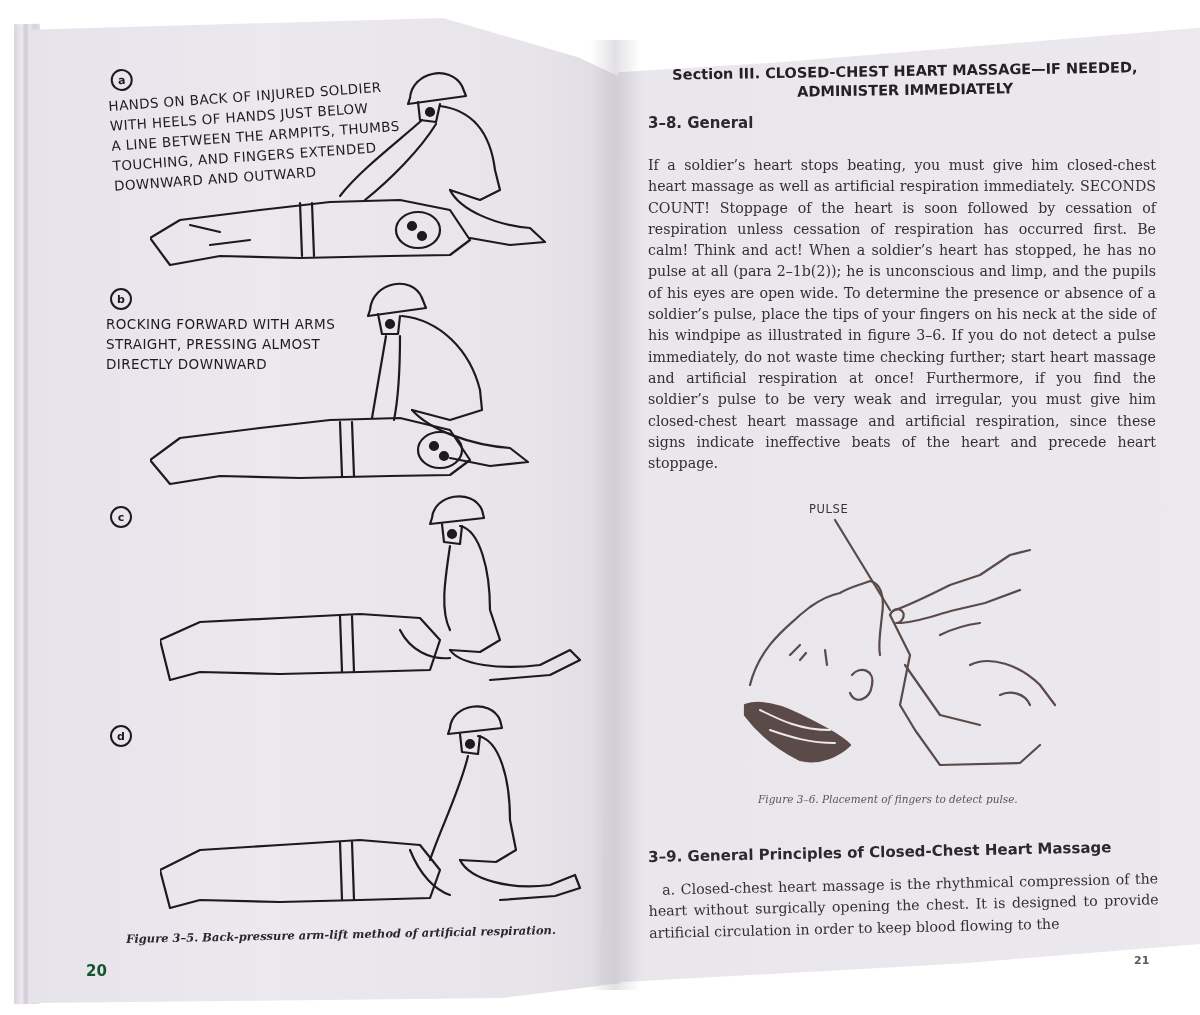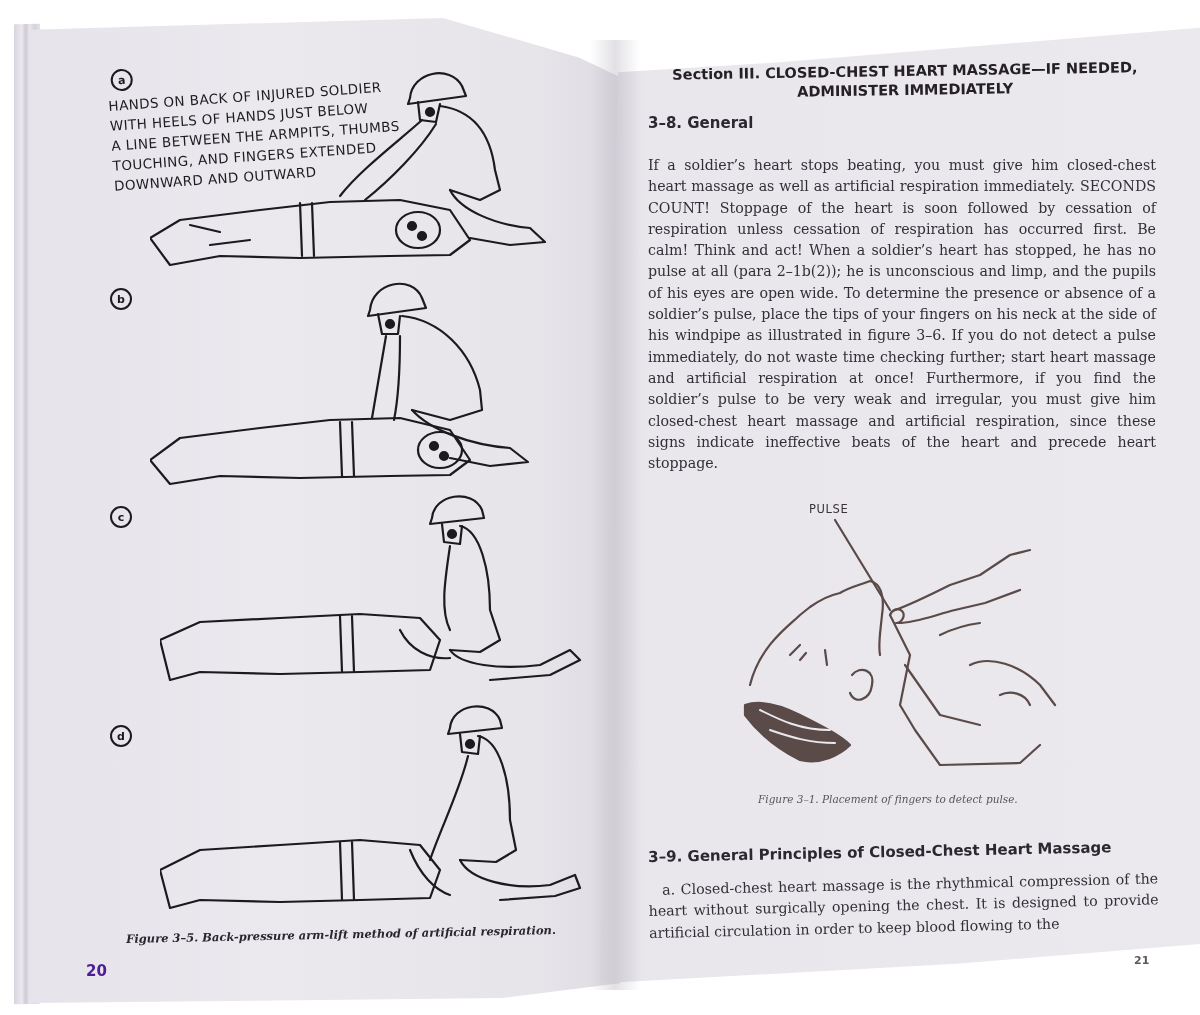--- a/index.html
+++ b/index.html
@@ -35,21 +35,21 @@
     .step-c { top: 506px; }
     .step-d { top: 725px; }
 
     .illus { position: absolute; }
     .illus svg { display: block; }
 
     .fig-caption-left { position: absolute; left: 126px; top: 932px; width: 440px;
       font-family: "DejaVu Serif", serif; font-style: italic; font-weight: bold; font-size: 11.5px; color: #2a2630;
       transform: rotate(-1.2deg); transform-origin: left top; }
     .page-num-left { position: absolute; left: 86px; top: 962px; font-family: "DejaVu Sans", sans-serif;
-      font-weight: bold; font-size: 15px; color: #4c1d95; }
+      font-weight: bold; font-size: 15px; color: #14532d; }
 
     
     .section-title { position: absolute; left: 650px; top: 62px; width: 510px; text-align: center;
       font-family: "DejaVu Sans", sans-serif; font-weight: bold; font-size: 14.5px; line-height: 19px; color: #242026;
       transform: rotate(-0.9deg); }
     .para-heading { position: absolute; left: 648px; font-family: "DejaVu Sans", sans-serif; font-weight: bold;
       font-size: 15px; color: #2c2830; }
     .ph-1 { top: 114px; }
     .ph-2 { top: 848px; transform: rotate(-1.2deg); transform-origin: left top; }
     .body-text { position: absolute; left: 648px; width: 508px; font-family: "DejaVu Serif", serif;
@@ -99,20 +99,23 @@
       <path d="M162 143 L164 196"></path>
       <ellipse cx="268" cy="170" rx="22" ry="18"></ellipse>
       <circle cx="262" cy="166" r="4" fill="#1c1a1e"></circle>
       <circle cx="272" cy="176" r="4" fill="#1c1a1e"></circle>
       <path d="M40 165 L70 172 M60 185 L100 180"></path>
     </svg>
   </div>
 
   <div class="step step-b">
     <div class="step-marker">b</div>
+    <div class="step-text">ROCKING FORWARD WITH ARMS
+STRAIGHT, PRESSING ALMOST
+DIRECTLY DOWNWARD</div>
   </div>
   <div class="illus" style="left:150px; top:270px;">
     <svg width="440" height="220" viewBox="0 0 440 220" fill="none" stroke="#1c1a1e" stroke-width="2.2" stroke-linecap="round" stroke-linejoin="round">
       <path d="M220 40 C222 12, 262 4, 272 28 L276 38 L218 46 Z"></path>
       <path d="M228 44 L232 64 L248 64 L250 46"></path>
       <circle cx="240" cy="54" r="4" fill="#1c1a1e"></circle>
       <path d="M252 46 C290 50, 320 80, 330 120 L332 140 L300 150 L262 140"></path>
       <path d="M236 66 C230 100, 225 130, 222 148"></path>
       <path d="M250 66 C250 100, 248 130, 244 150"></path>
       <path d="M262 140 C280 160, 320 175, 360 178 L378 192 L340 196 L300 188"></path>
@@ -193,19 +196,19 @@
 
       <path d="M155 95 C170 90, 190 80, 210 70 L240 60 L270 40 L290 35"></path>
       <path d="M158 108 C175 108, 195 100, 215 95 L245 88 L280 75"></path>
       <path d="M150 100 C152 95, 158 92, 162 96 C166 100, 162 108, 156 108"></path>
       <path d="M200 120 C210 115, 225 110, 240 108"></path>
 
       <path d="M230 150 C250 140, 280 150, 300 170 L315 190"></path>
       <path d="M260 180 C270 175, 285 178, 290 190"></path>
     </svg>
   </div>
-  <div class="fig-caption-right">Figure 3–1.  Placement of fingers to detect pulse.</div>
+  <div class="fig-caption-right">Figure 3–6.  Placement of fingers to detect pulse.</div>
 
   <div class="para-heading ph-2">3–9.  General Principles of Closed-Chest Heart Massage</div>
   <div class="body-text body-2">a. Closed-chest heart massage is the rhythmical compression of the heart without surgically opening the chest. It is designed to provide artificial circulation in order to keep blood flowing to the</div>
 
   <div class="page-num-right">21</div>
 </div>
 
 </body></html>

